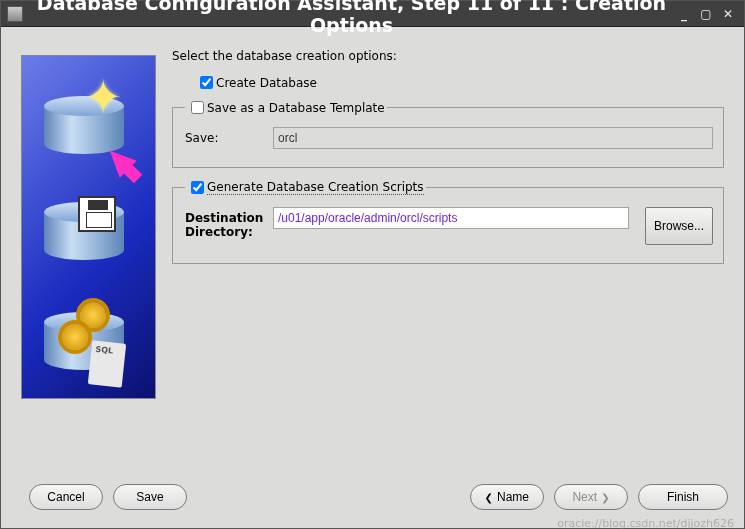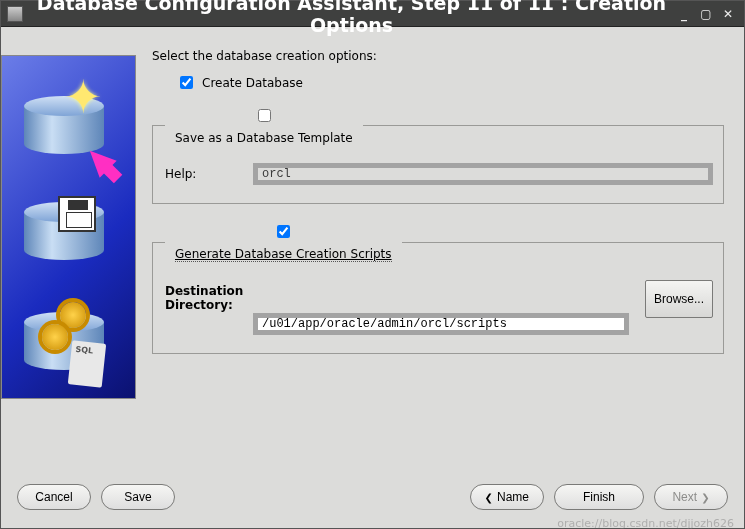--- a/index.html
+++ b/index.html
@@ -5,21 +5,21 @@
   * { box-sizing: border-box; }
   html, body { margin:0; padding:0; font-family: "DejaVu Sans", Arial, sans-serif; font-size:12px; color:#000; }
   body { background:#fff; }
   .window { width:745px; height:529px; background:#dcdcda; display:flex; flex-direction:column; border:1px solid #555; }
   .titlebar { height:26px; background:#3f403f; display:flex; align-items:center; color:#fff; font-weight:bold; padding:0 6px; border-bottom:1px solid #222; }
   .titlebar .app-icon { width:16px; height:16px; margin-right:6px; background:linear-gradient(#ccc,#888); border:1px solid #555; }
   .titlebar .title { flex:1; text-align:center; font-size:19px; }
   .titlebar .wc { display:flex; gap:2px; }
   .titlebar .wc div { width:20px; height:16px; color:#eee; font-size:12px; text-align:center; line-height:16px; cursor:default; }
   .content { flex:1; display:flex; flex-direction:column; position:relative; }
-  .main-area { flex:1; display:flex; padding:8px 12px 0 0; gap:6px; }
+  .main-area { flex:1; display:flex; padding:8px 12px 0 20px; gap:6px; }
   .sidebar { width:145px; padding-top:20px; display:flex; flex-direction:column; align-items:flex-start; }
   .sidebar-img { width:135px; height:344px; background:linear-gradient(135deg,#6b7de8 0%, #1a2bbf 60%, #0b1170 100%); border:1px solid #888; position:relative; overflow:hidden; }
   .cyl { position:absolute; width:80px; height:62px; left:22px; }
   .cyl .top { width:80px; height:20px; border-radius:50%; background:linear-gradient(#cfe0f5,#7fa4d6); position:absolute; top:0; }
   .cyl .body { width:80px; height:48px; background:linear-gradient(90deg,#5d85b8,#c9def4 35%,#5d85b8); position:absolute; top:10px; border-bottom-left-radius:40px 10px; border-bottom-right-radius:40px 10px; }
   .cyl1 { top:40px; }
   .cyl2 { top:146px; }
   .cyl3 { top:256px; }
   .star { position:absolute; top:24px; left:62px; width:50px; height:50px; }
   .star:before { content:"✦"; position:absolute; font-size:46px; color:#ffe870; text-shadow:0 0 4px #ff8; top:-10px; left:0; }
@@ -28,39 +28,39 @@
   .floppy { position:absolute; top:140px; left:56px; width:38px; height:36px; background:#fff; border:2px solid #333; }
   .floppy:before{content:""; position:absolute; top:2px; left:8px; width:20px; height:10px; background:#333;}
   .floppy:after{content:""; position:absolute; bottom:2px; left:6px; width:24px; height:14px; border:1px solid #333;}
   .gear { position:absolute; width:26px; height:26px; border-radius:50%; background:radial-gradient(#ffd24a,#c88b00); box-shadow:0 0 0 4px #c88b00; }
   .gear1 { top:246px; left:58px; }
   .gear2 { top:268px; left:40px; }
   .scroll { position:absolute; top:286px; left:68px; width:34px; height:44px; background:#e8e8e8; border-radius:2px; transform:rotate(6deg); }
   .scroll:before{content:"SQL"; position:absolute; top:4px; left:4px; font-size:8px; font-weight:bold; color:#555;}
   .right-pane { flex:1; padding-top:14px; padding-right:8px; }
   .heading { font-size:12px; margin-bottom:10px; }
-  .check-row { display:flex; align-items:center; gap:6px; margin-left:24px; margin-bottom:2px; font-size:12px; }
+  .check-row { display:flex; align-items:center; margin-left:24px; margin-bottom:2px; font-size:12px; }
   .check-row input[type=checkbox]{ width:13px; height:13px; }
   fieldset.group { border:1px solid #9a9a97; margin:6px 0 10px 0; padding:10px 10px 10px 12px; }
   fieldset.group legend { padding:0 2px; }
-  fieldset.group legend .check-row { margin:8px;flex-direction:column; }
+  fieldset.group legend .check-row { margin:0; }
   .form-row { display:flex; align-items:flex-start; gap:10px; margin-bottom:8px; }
   .form-row label { width:78px; font-size:12px; padding-top:4px; }
-  .txt { flex:1; height:22px; border:5px solid #a3a3a3; background:#dcdcda; padding:2px 4px; font-size:12px; color:#3a3a3a;font-family:Liberation Mono, monospace; }
-  .txt.enabled { background:#fff; color:#000000;margin-top:33px; }
+  .txt { flex:1; height:22px; border:1px solid #a3a3a3; background:#dcdcda; padding:2px 4px; font-size:12px; color:#3a3a3a; }
+  .txt.enabled { background:#fff; color:#6d28d9; }
   textarea.txt { height:70px; resize:none; box-shadow:inset 1px 1px 0 #bbb; }
   .browse-btn { height:38px; padding:0 8px; border:1px solid #7a7a78; border-radius:2px; background:linear-gradient(#f4f4f2,#d7d7d5); font-size:12px; margin-left:6px; cursor:pointer;}
   fieldset.group.gen .form-row label { width:78px;font-weight:bold; }
-  .footer { height:54px; display:flex; align-items:center; padding:0 16px 8px 16px; gap:10px; }
+  .footer { height:54px; display:flex; align-items:center; padding:0 16px 8px 28px; gap:10px; }
   .footer .spacer { flex:1; }
   .ftr-btn { min-width:74px; height:26px; border:1px solid #7a7a78; border-radius:13px; background:linear-gradient(#f6f6f4,#dedede); font-size:12px; padding:0 14px; display:flex; align-items:center; justify-content:center; gap:4px; cursor:pointer;}
   .ftr-btn.disabled { color:#8d8d8b; cursor:default; }
   .ftr-btn .chev { font-size:10px; }
   .watermark { position:absolute; right:10px; bottom:-2px; font-size:11px; color:rgba(120,120,120,0.45); pointer-events:none; }
-  .dotted { border-bottom:1px dotted #555;text-decoration:underline; }
+  .dotted { border-bottom:1px dotted #555; }
 </style>
 </head>
 <body>
 
 <div class="window">
   <div class="titlebar">
     <div class="app-icon"></div>
     <div class="title">Database Configuration Assistant, Step 11 of 11 : Creation Options</div>
     <div class="wc">
       <div>_</div>
@@ -103,21 +103,21 @@
         </div>
 
         <fieldset class="group">
           <legend>
             <span class="check-row">
               <input type="checkbox" style="">
               <span>Save as a Database Template</span>
             </span>
           </legend>
           <div class="form-row">
-            <label>Help:</label>
+            <label>Save:</label>
             <input class="txt" type="text" disabled="" value="orcl" style="">
           </div>
         </fieldset>
 
         <fieldset class="group gen">
           <legend>
             <span class="check-row">
               <input type="checkbox" checked="" style="">
               <span class="dotted">Generate Database Creation Scripts</span>
             </span>
@@ -132,22 +132,22 @@
     </div>
 
     <div class="footer">
       <button class="ftr-btn">Cancel</button>
       <button class="ftr-btn">Save</button>
       <div class="spacer"></div>
       <button class="ftr-btn">
           <span class="chev">❮</span>
           <span>Name</span>
         </button>
-      <button class="ftr-btn" style="min-width:90px">Finish</button>
       <button class="ftr-btn disabled">
           <span>Next</span>
           <span class="chev">❯</span>
         </button>
+      <button class="ftr-btn" style="min-width:90px">Finish</button>
     </div>
 
     <div class="watermark">oracle://blog.csdn.net/djjozh626</div>
   </div>
 </div>
 
 </body></html>

